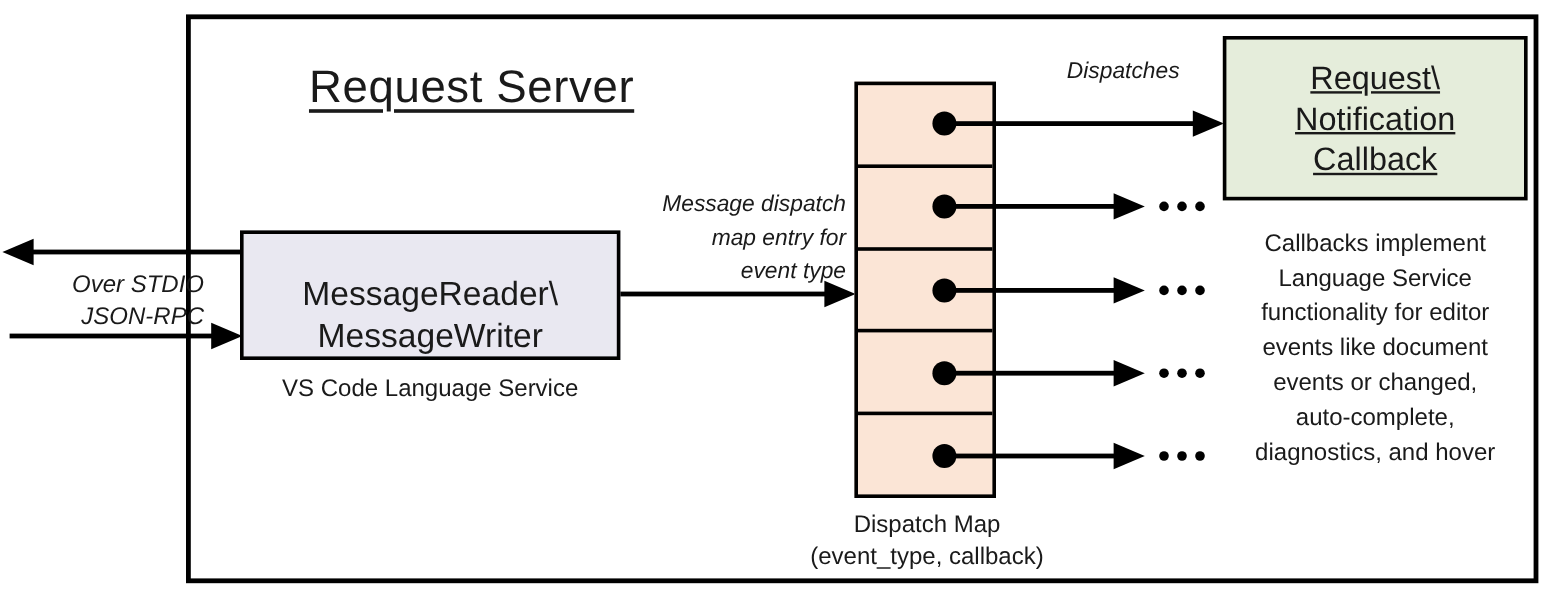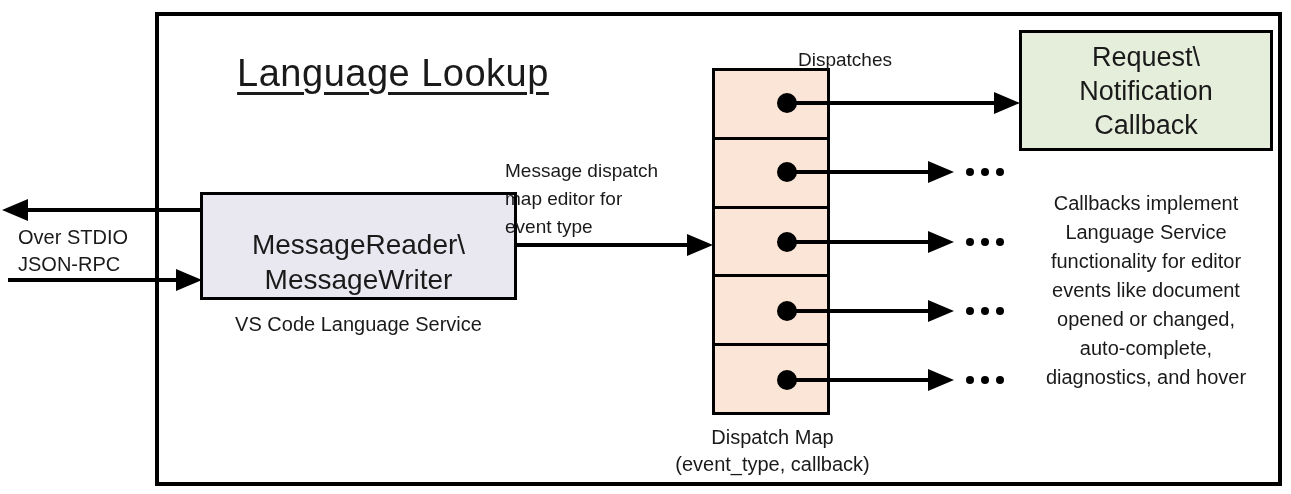--- a/index.html
+++ b/index.html
@@ -49,27 +49,28 @@
   .msg-caption {
     position: absolute;
     left: 188px; top: 310px; width: 341px;
     text-align: center;
     font-size: 20px; line-height: 28px;
   }
 
   .callback-box {
     position: absolute;
     left: 1019px; top: 30px;
-    width: 254px; height: 121px;
+    width: 254px; height: 137px;
     background: var(--callback-box-fill, #E5EDDB);
     border: 3px solid #000;
     display: flex; flex-direction: column;
     align-items: center; justify-content: center;
     font-size: 27px; line-height: 34px;
     text-align: center;
+    text-decoration: underline;
   }
 
   .dispatch-map {
     position: absolute;
     left: 712px; top: 68px;
     width: 118px; height: 347px;
     border: 3px solid #000;
     background: var(--dispatch-map-fill, #FBE5D6);
     display: flex; flex-direction: column;
   }
@@ -99,21 +100,22 @@
 
   .edot {
     position: absolute;
     width: 8px; height: 8px;
     background: #000; border-radius: 50%;
   }
 
   
   .lbl {
     position: absolute;
-    text-align: left;
+    font-style: italic;
+    text-align: right;
   }
   .lbl-jsonrpc { left: 18px; top: 224px; width: 152px; font-size: 20px; line-height: 27px; }
   .lbl-lookup  { left: 505px; top: 157px; width: 200px; font-size: 19px; line-height: 28px; }
   .lbl-dispatches { left: 798px; top: 46px; width: 185px; font-size: 19px; line-height: 28px; }
 
   .note {
     position: absolute;
     left: 1004px; top: 189px; width: 284px;
     text-align: center;
     font-size: 20px; line-height: 29px;
@@ -126,21 +128,21 @@
     font-size: 20px; line-height: 27px;
   }
 </style>
 </head>
 <body>
 
 <div class="stage">
 
   <div class="outer-box"></div>
 
-  <div class="title">Language Lookup</div>
+  <div class="title">Request Server</div>
 
   <div class="msg-box">
     <div>MessageReader\</div>
     <div>MessageWriter</div>
   </div>
   <div class="msg-caption">
     <div>VS Code Language Service</div>
   </div>
 
   <div class="hline" style="left:25px; top:208px; width:177px;"></div>
@@ -149,21 +151,21 @@
   <div class="head-r" style="left:176px; top:269px;"></div>
   <div class="lbl lbl-jsonrpc">
     <div>Over STDIO</div>
     <div>JSON-RPC</div>
   </div>
 
   <div class="hline" style="left:517px; top:243px; width:172px;"></div>
   <div class="head-r" style="left:687px; top:234px;"></div>
   <div class="lbl lbl-lookup">
     <div>Message dispatch</div>
-    <div>map editor for</div>
+    <div>map entry for</div>
     <div>event type</div>
   </div>
 
   <div class="dispatch-map">
     <div class="dispatch-cell"></div>
     <div class="dispatch-cell"></div>
     <div class="dispatch-cell"></div>
     <div class="dispatch-cell"></div>
     <div class="dispatch-cell"></div>
   </div>
@@ -209,21 +211,21 @@
     <div>Request\</div>
     <div>Notification</div>
     <div>Callback</div>
   </div>
 
   <div class="note">
     <div>Callbacks implement</div>
     <div>Language Service</div>
     <div>functionality for editor</div>
     <div>events like document</div>
-    <div>opened or changed,</div>
+    <div>events or changed,</div>
     <div>auto-complete,</div>
     <div>diagnostics, and hover</div>
   </div>
 
   <div class="map-caption">
     <div>Dispatch Map</div>
     <div>(event_type, callback)</div>
   </div>
 
 </div>

